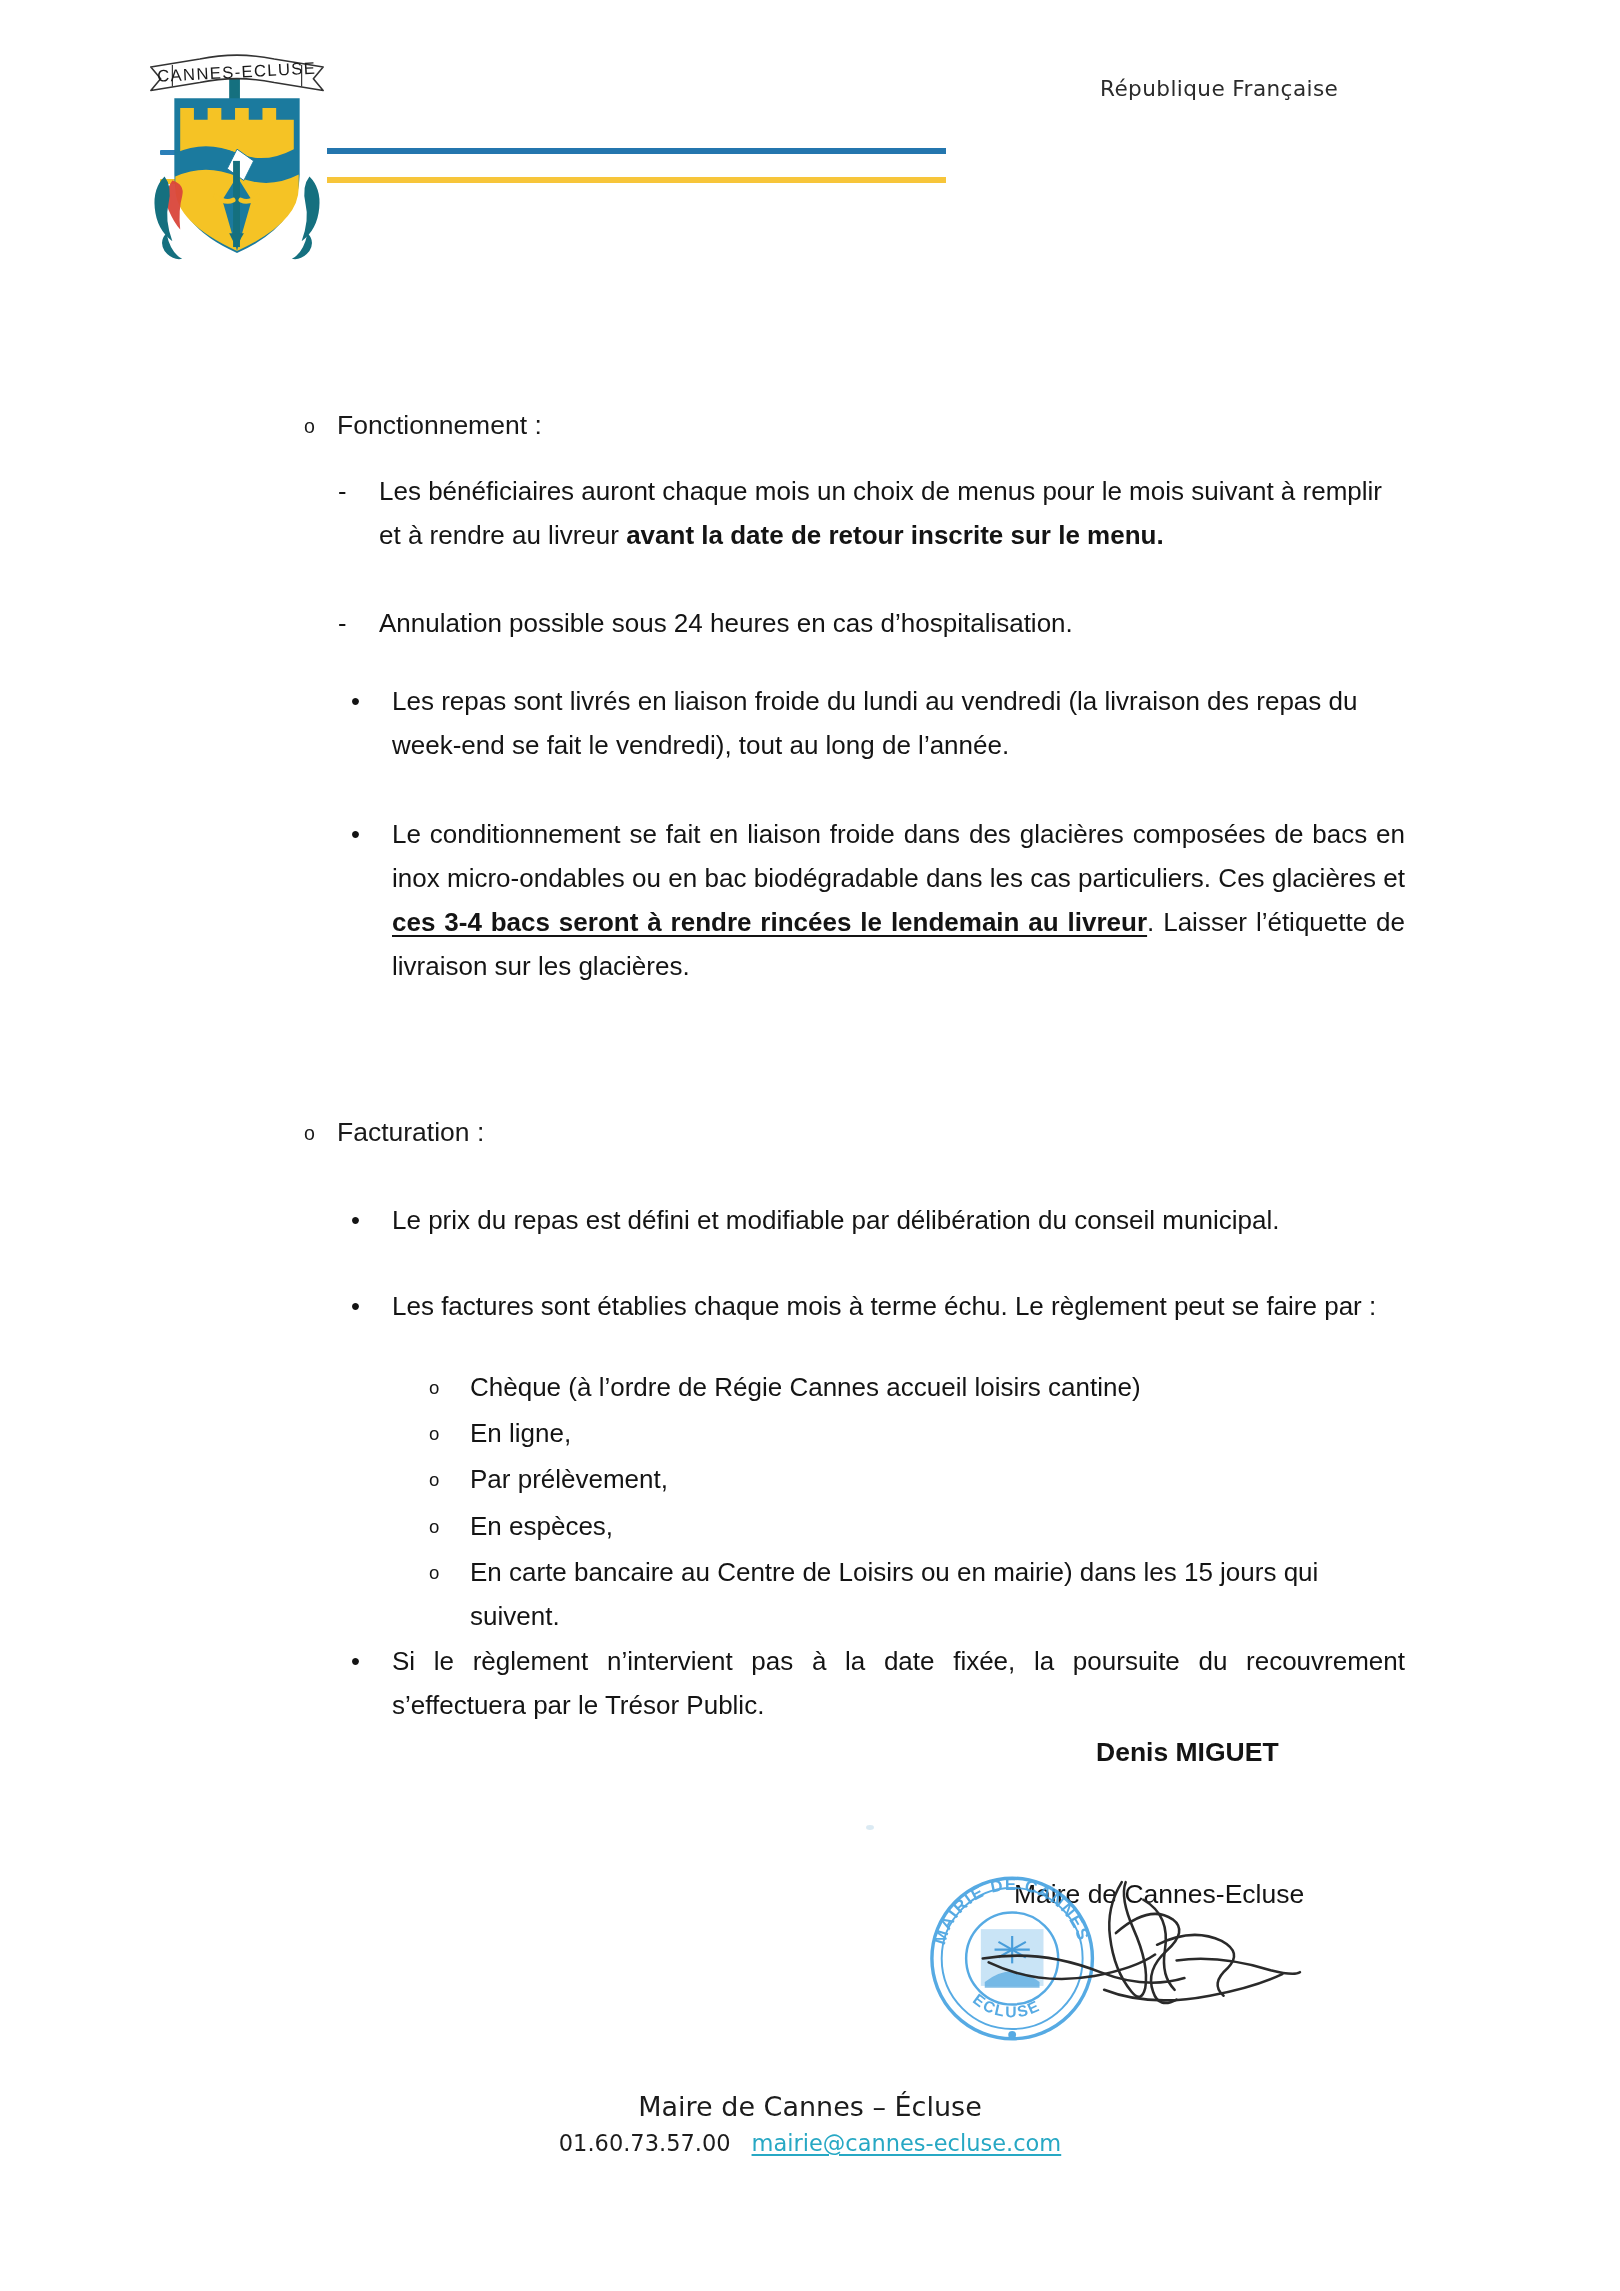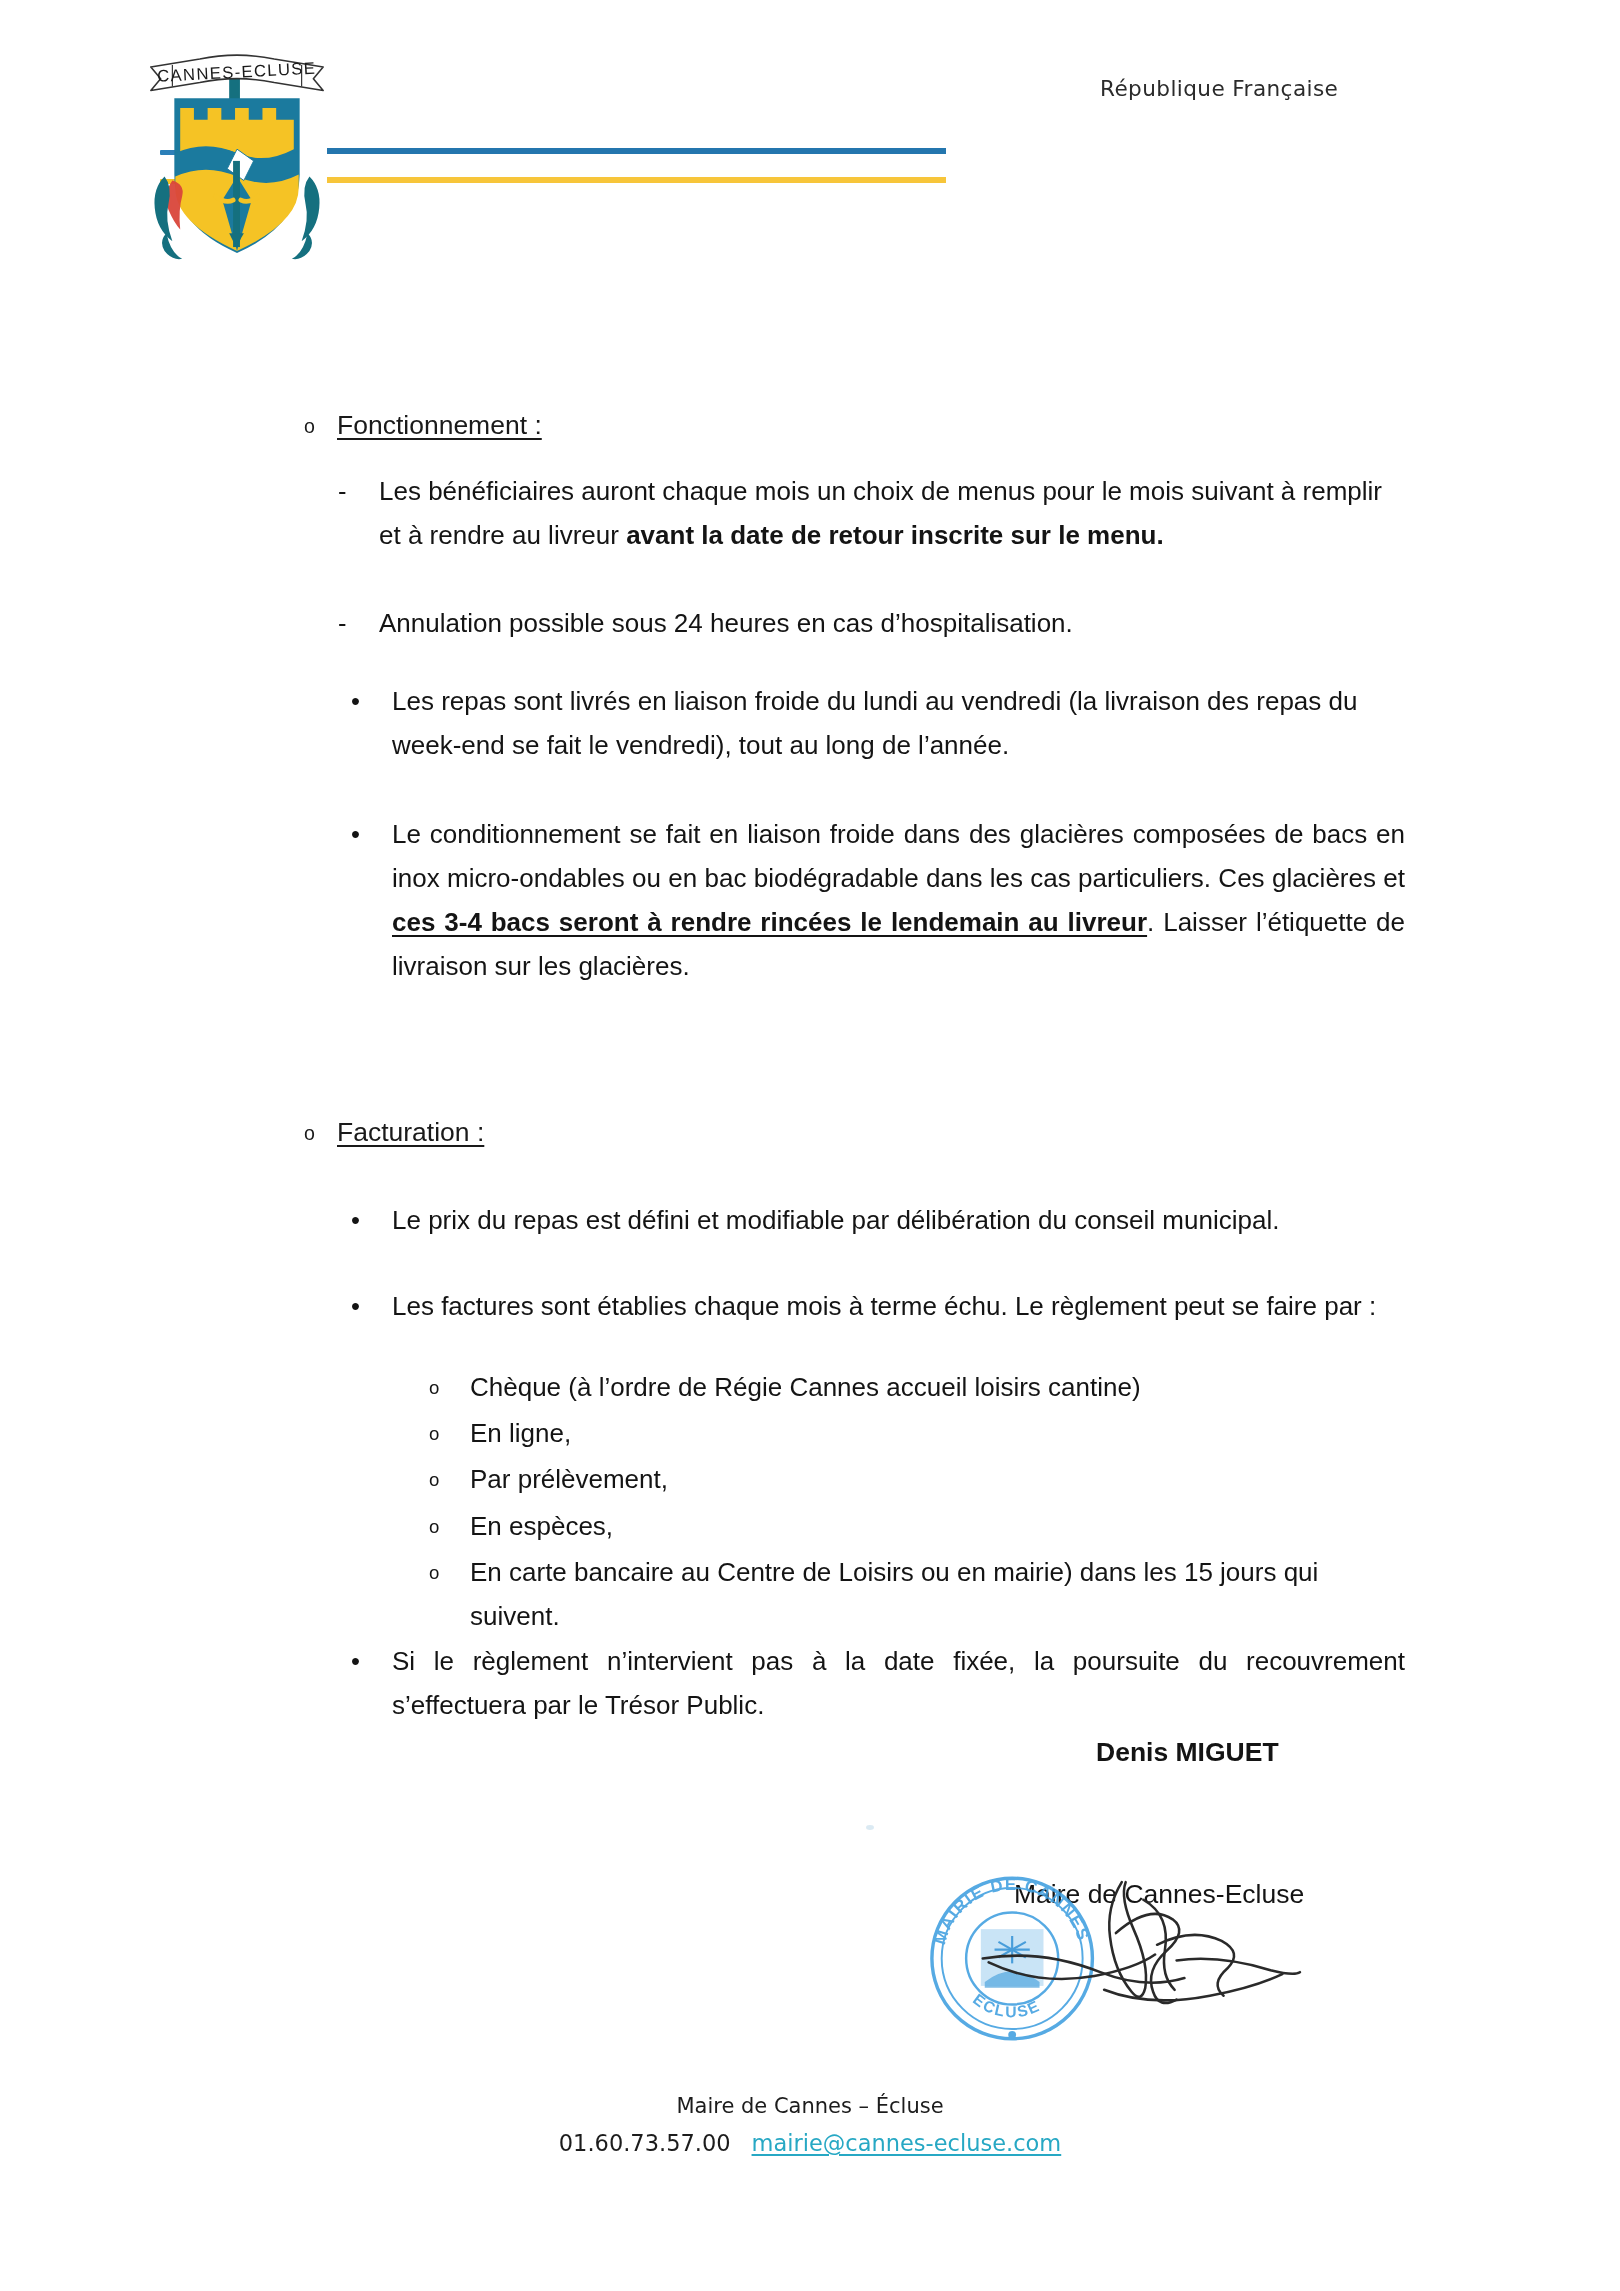--- a/index.html
+++ b/index.html
@@ -75,21 +75,20 @@
     font-size: 26.5px;
     color: #1a1a1a;
   }
   .heading-row .marker {
     width: 33px;
     flex: 0 0 33px;
     font-size: 19.6px;
     line-height: 33px;
   }
   .heading-row .htext {
-    text-decoration: underline;
     text-underline-offset: 3.9px;
     white-space: nowrap;
   }
 
   .para {
     position: absolute;
     font-size: 26px;
     line-height: 44px;
     color: #141414;
   }
@@ -139,21 +138,21 @@
   
   .footer {
     position: absolute;
     left: 0;
     top: 2088px;
     width: 1620px;
     text-align: center;
     font-family: "DejaVu Sans", sans-serif;
     color: #1c1c1c;
   }
-  .footer div { line-height: 37px; font-size: 21px; }
+  .footer div { line-height: 37px; font-size: 27px; }
   .footer .line2 { font-size: 22.5px; }
   .footer .line3 { font-size: 22.5px; }
   .footer a.mail {
     color: #27a8c4;
     text-decoration: underline;
     text-underline-offset: 2.9px;
   }
   .footer .tel { margin-right: 21px; }
 
   

